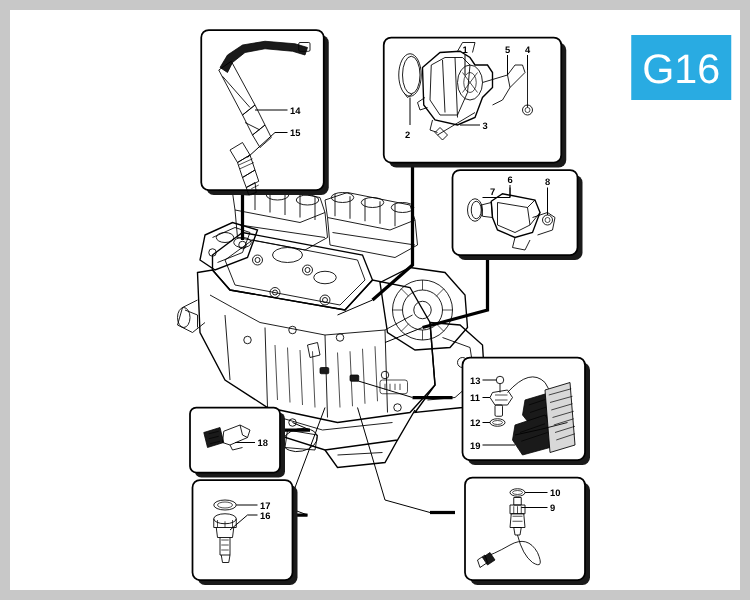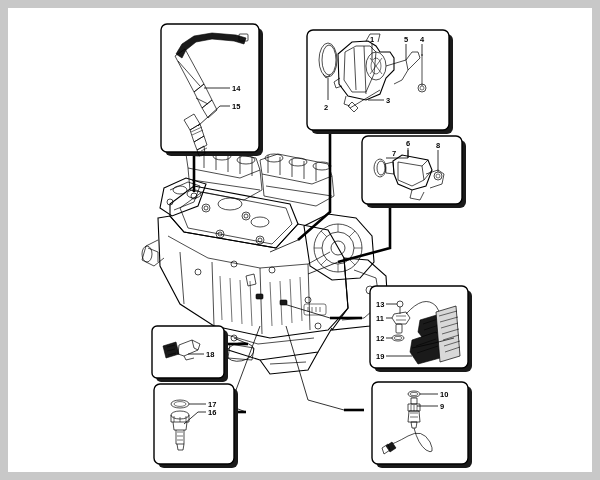--- a/index.html
+++ b/index.html
@@ -407,13 +407,14 @@
       <g>
         <path class="lead" d="M 412 386 L 430 386"></path>
         <text class="lbl" x="432" y="389">10</text>
         <path class="lead" d="M 409 398 L 430 398"></path>
         <text class="lbl" x="432" y="401">9</text>
       </g>
     </g>
 
   </svg>
 
+  <div class="badge">G16</div>
 </div>
 
 </body></html>

